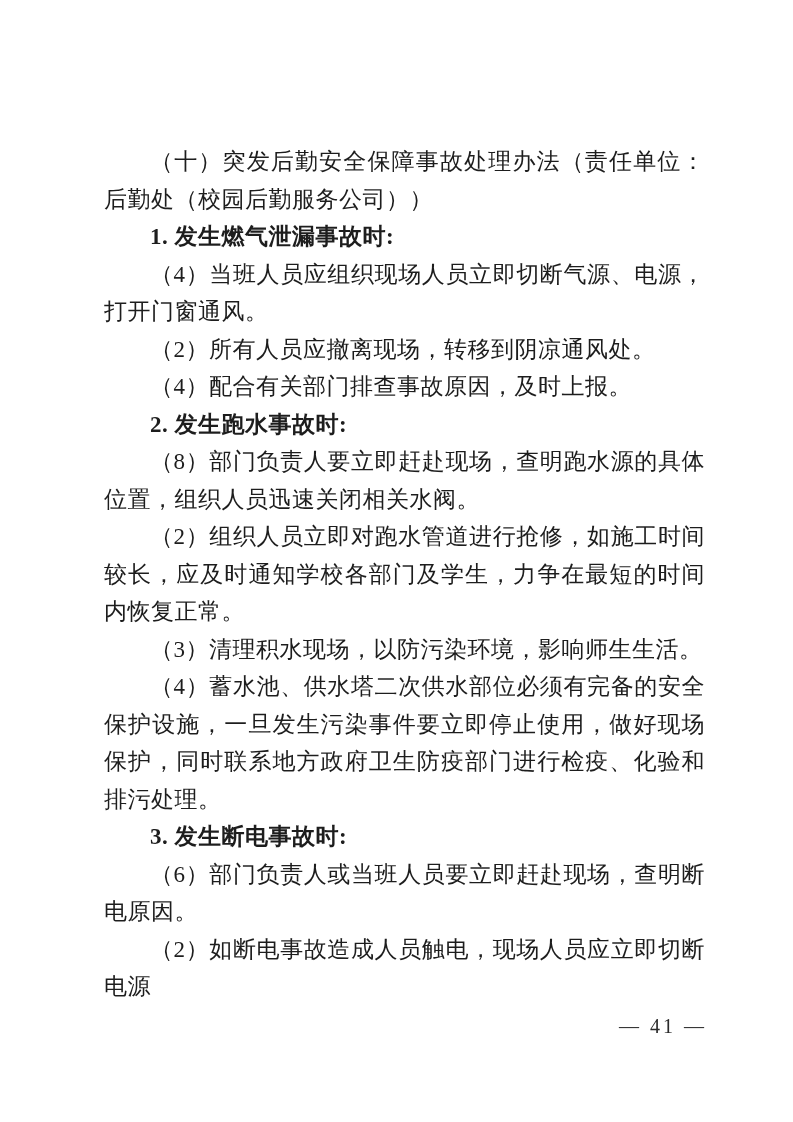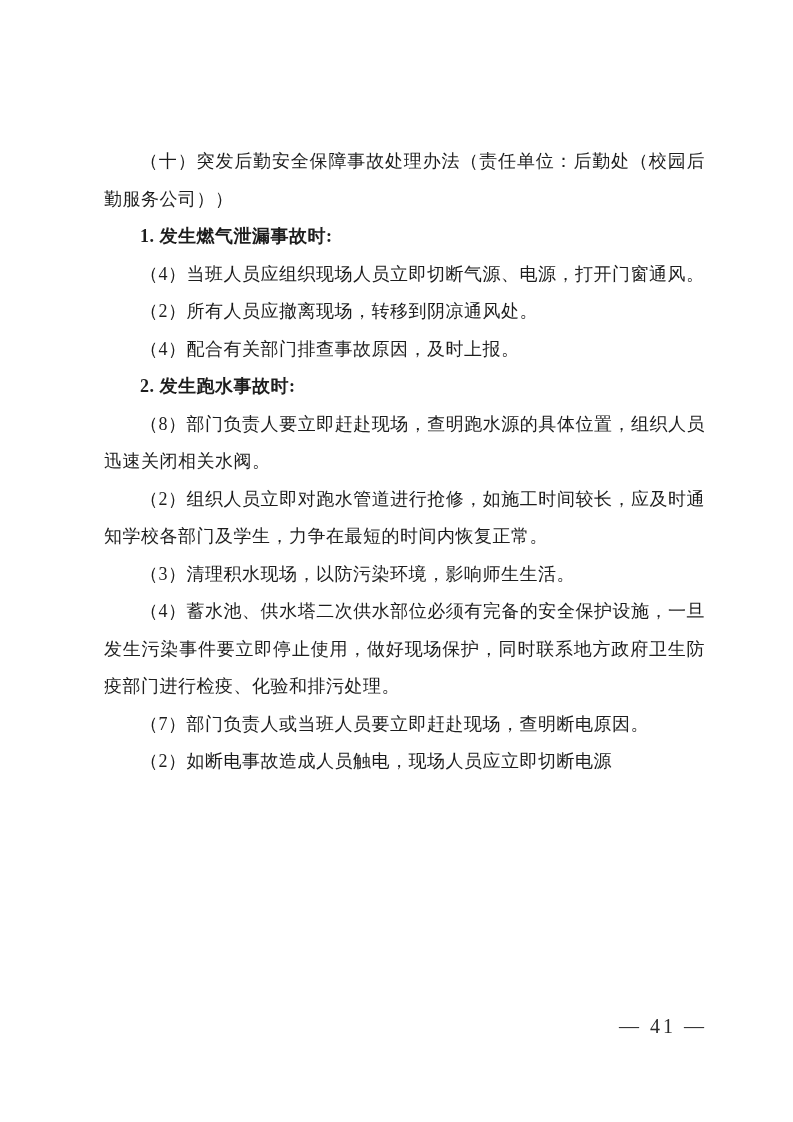--- a/index.html
+++ b/index.html
@@ -14,21 +14,21 @@
     background: #ffffff;
     overflow: hidden;
     font-family: "Liberation Serif", "DejaVu Serif", serif;
     color: #1d1d1d;
   }
   .content {
     position: absolute;
     left: 104px;
     top: 143px;
     width: 601px;
-    font-size: 18px;
+    font-size: 23px;
     line-height: 37.5px;
     text-align: justify;
     text-justify: inter-ideograph;
     letter-spacing: 0.5px;
   }
   .para {
     margin: 0;
     padding: 0;
     text-indent: 2em;
   }
@@ -60,18 +60,19 @@
     <p class="para">（4）当班人员应组织现场人员立即切断气源、电源，打开门窗通风。</p>
     <p class="para">（2）所有人员应撤离现场，转移到阴凉通风处。</p>
     <p class="para">（4）配合有关部门排查事故原因，及时上报。</p>
 
     <p class="para subheading">2. 发生跑水事故时:</p>
     <p class="para">（8）部门负责人要立即赶赴现场，查明跑水源的具体位置，组织人员迅速关闭相关水阀。</p>
     <p class="para">（2）组织人员立即对跑水管道进行抢修，如施工时间较长，应及时通知学校各部门及学生，力争在最短的时间内恢复正常。</p>
     <p class="para">（3）清理积水现场，以防污染环境，影响师生生活。</p>
     <p class="para">（4）蓄水池、供水塔二次供水部位必须有完备的安全保护设施，一旦发生污染事件要立即停止使用，做好现场保护，同时联系地方政府卫生防疫部门进行检疫、化验和排污处理。</p>
 
-    <p class="para">（7）部门负责人或当班人员要立即赶赴现场，查明断电原因。</p>
+    <p class="para subheading">3. 发生断电事故时:</p>
+    <p class="para">（6）部门负责人或当班人员要立即赶赴现场，查明断电原因。</p>
     <p class="para">（2）如断电事故造成人员触电，现场人员应立即切断电源</p>
   </div>
 
   <div class="page-footer">— 41 —</div>
 </div>
 
 </body></html>

